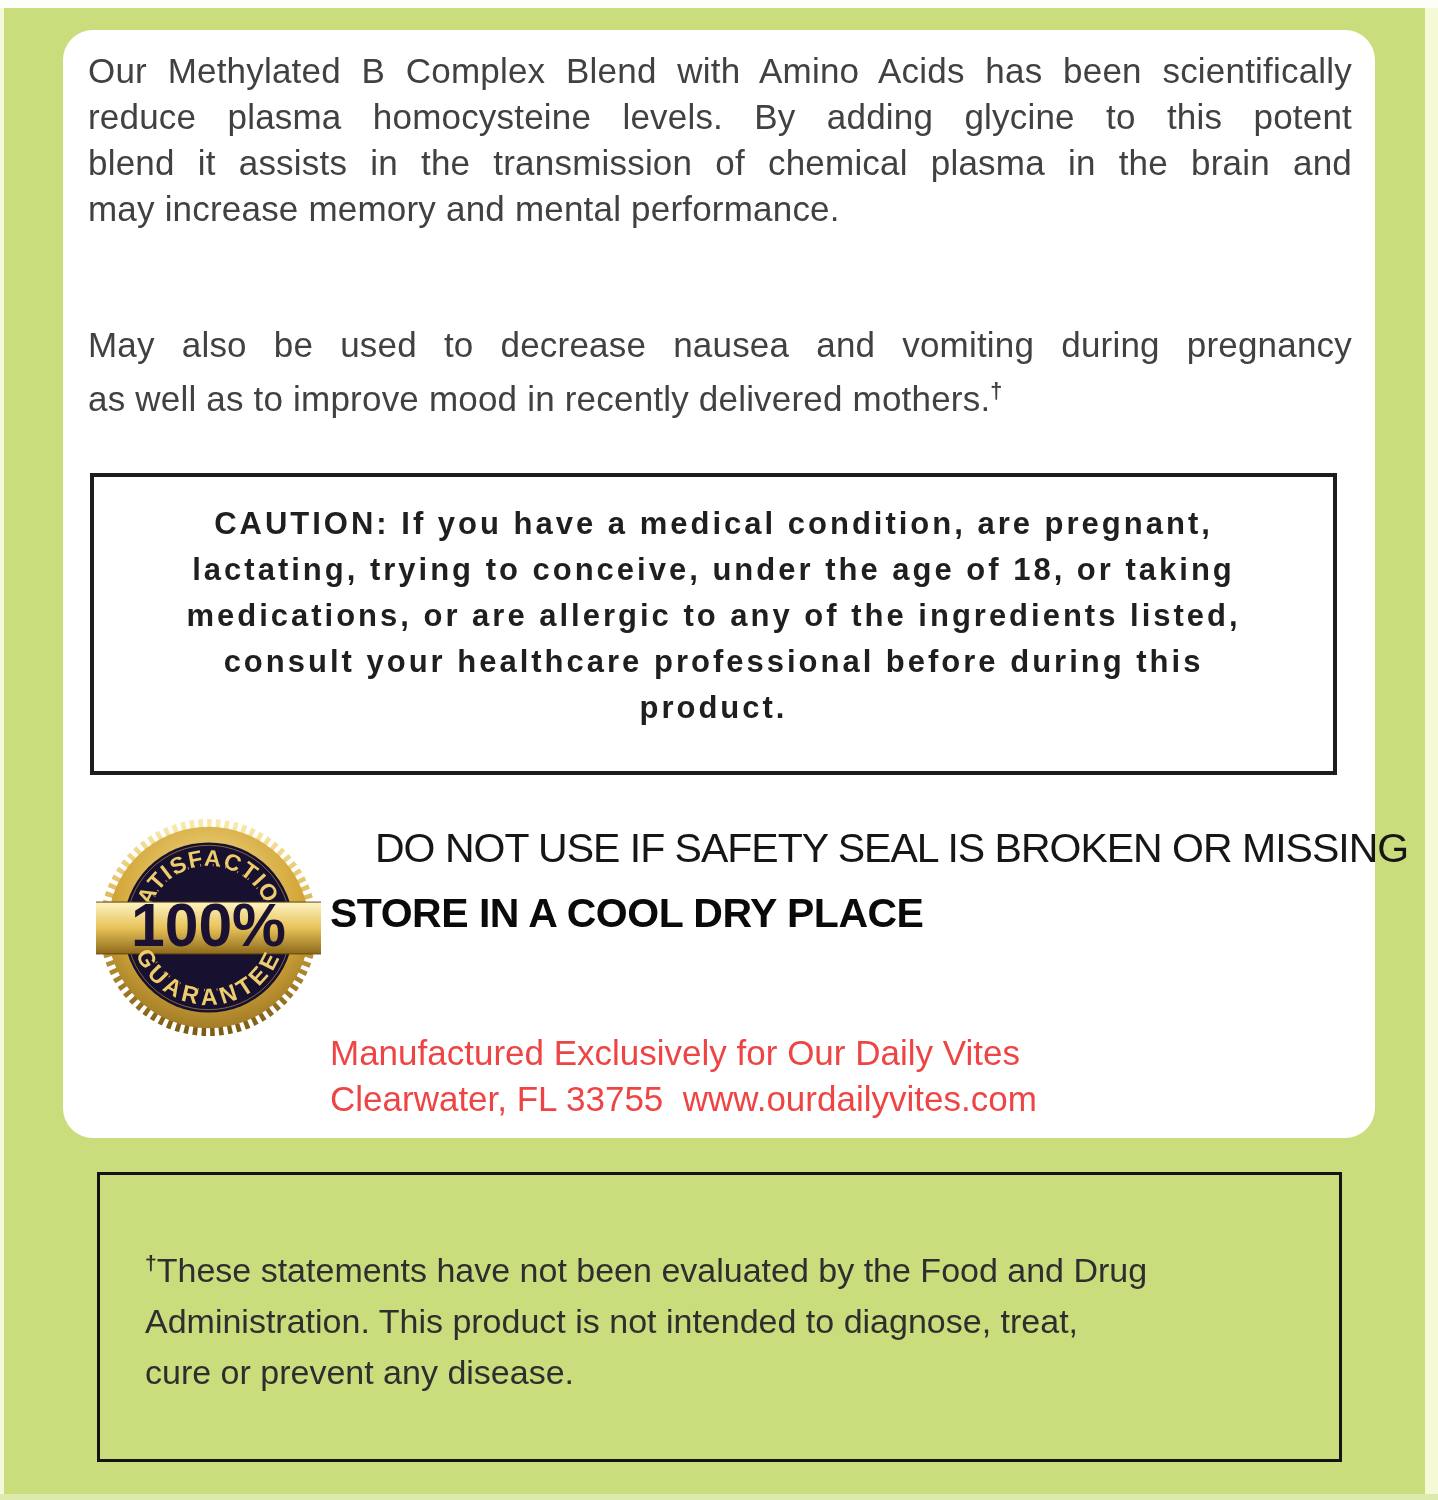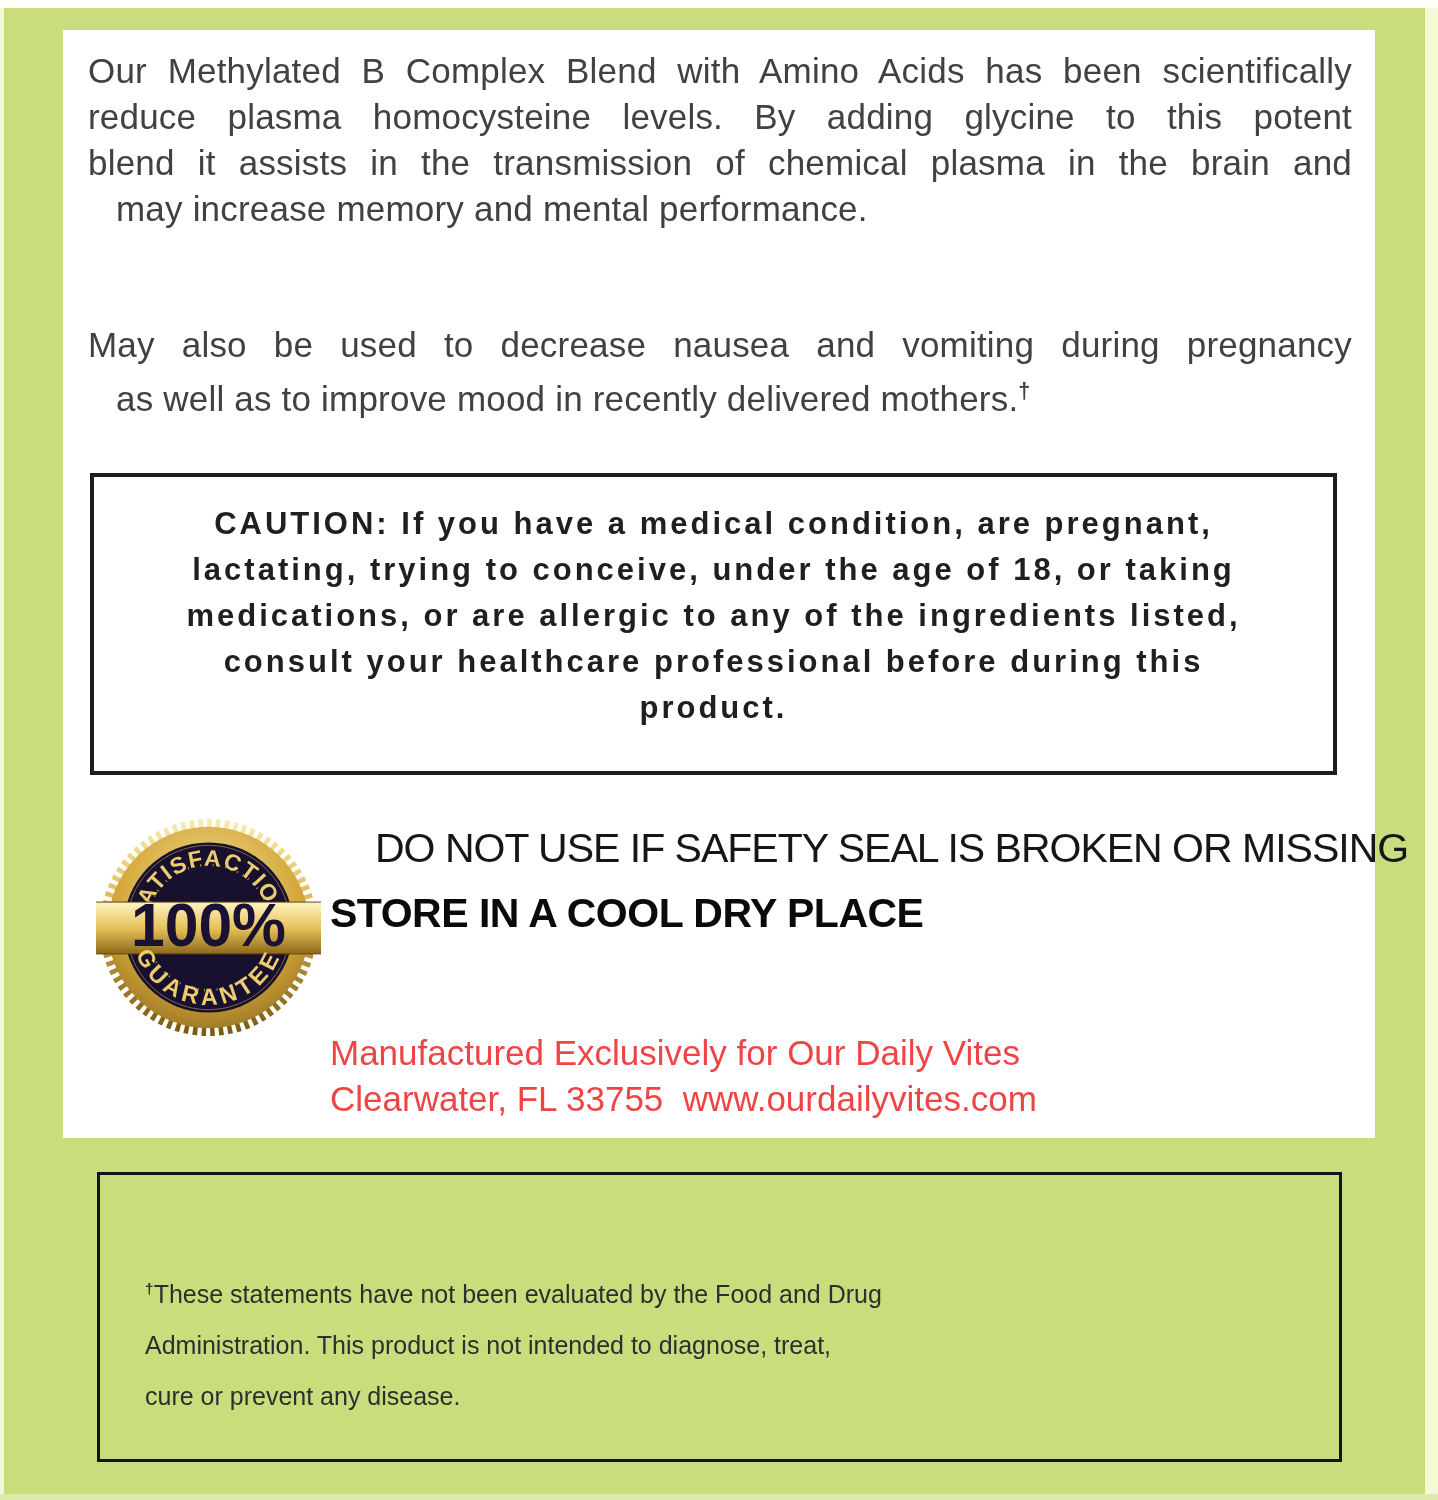--- a/index.html
+++ b/index.html
@@ -18,34 +18,35 @@
   .frame-left   { position:absolute; left:0; top:0; width:4px; height:1500px; background:#f4f8d9; }
   .frame-right  { position:absolute; right:0; top:0; width:13px; height:1500px; background:#f5f9d6; }
   .frame-bottom { position:absolute; left:0; bottom:0; width:1438px; height:6px; background:#dcebab; }
 
   
   .panel {
     position: absolute;
     left: 63px; top: 30px;
     width: 1312px; height: 1108px;
     background: #ffffff;
+    border-radius: 30px;
   }
 
   
   .para { position: absolute; left: 25px; right: 23px; color: #414141; }
   .para-1 { top: 18px; }
   .para-2 { top: 292px; }
   .jline {
     font-size: 35px;
     line-height: 46px;
     text-align: justify;
     text-align-last: justify;
     letter-spacing: 0.2px;
   }
-  .jline-last { text-align-last: left; margin-left: 28px; }
+  .jline-last { text-align-last: left; }
   .sup { font-size: 0.62em; vertical-align: super; font-weight: 700; }
 
   
   .caution-box {
     position: absolute;
     left: 27px; top: 443px;
     width: 1239px; height: 294px;
     border: 4px solid #1d1d1d;
     box-sizing: content-box;
   }
@@ -74,22 +75,22 @@
 
   
   .fda-box {
     position: absolute;
     left: 97px; top: 1172px;
     width: 1245px; height: 290px;
     border: 3px solid #141414;
     box-sizing: border-box;
   }
   .fda-text {
-    padding: 88px 70px 0 45px;
-    font-size: 25px;
+    padding: 62px 70px 0 45px;
+    font-size: 34px;
     line-height: 51px;
     font-weight: 500;
     color: #2e2e2e;
   }
 </style>
 </head>
 <body>
 
 <div class="canvas">
 

